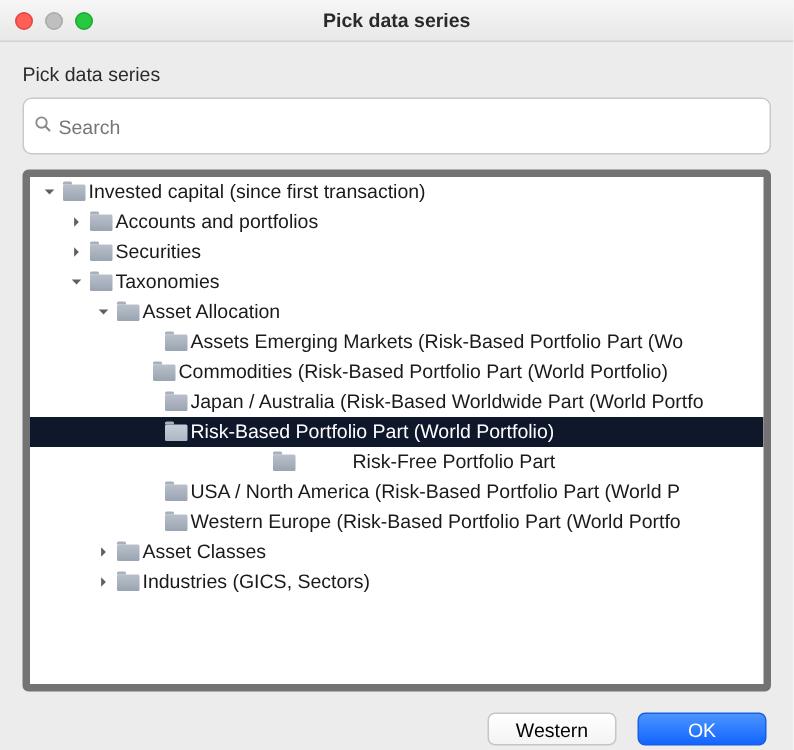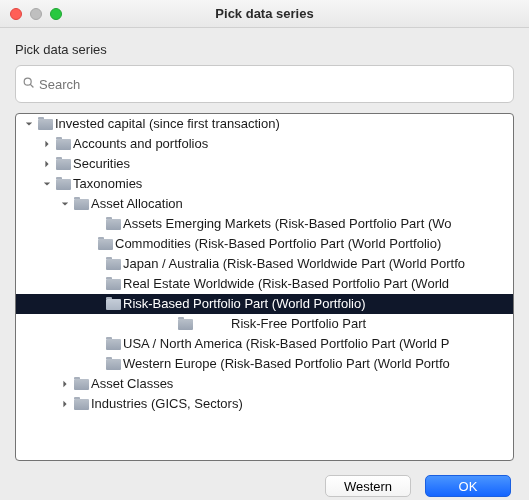--- a/index.html
+++ b/index.html
@@ -39,21 +39,21 @@
     border: 1px solid #c9c9c9; border-radius: 6px;
     background: #fff; height: 38px; padding: 0 6px;
     margin-bottom: 10px;
   }
   .search svg { flex: 0 0 auto; }
   .search input {
     border: none; outline: none; flex: 1; font-size: 13px;
     padding-left: 4px; background: transparent;
   }
   .tree-wrap {
-    border: 1px solid #737373;
+    border: 5px solid #737373;
     border-radius: 4px;
     background: #fff;
     height: 348px;
     overflow: hidden;
   }
   .tree { white-space: nowrap; }
   .row {
     display: flex; align-items: center;
     height: 20px; line-height: 20px;
     font-size: 13px;
@@ -205,28 +205,20 @@
           <span class="text">Commodities (Risk-Based Portfolio Part (World Portfolio)</span>
         </div>
         <div class="row" style="padding-left: 60px;">
           <span class="arrow"></span>
           <span class="arrow"></span>
           <span class="folder">
             <span class="folder-icon"></span>
           </span>
           <span class="text">Japan / Australia (Risk-Based Worldwide Part (World Portfo</span>
         </div>
-        <div class="row" style="padding-left: 60px;">
-          <span class="arrow"></span>
-          <span class="arrow"></span>
-          <span class="folder">
-            <span class="folder-icon"></span>
-          </span>
-          <span class="text">Real Estate Worldwide (Risk-Based Portfolio Part (World</span>
-        </div>
         <div class="row sel" style="padding-left: 60px;">
           <span class="arrow"></span>
           <span class="arrow"></span>
           <span class="folder">
             <span class="folder-icon"></span>
           </span>
           <span class="text">Risk-Based Portfolio Part (World Portfolio)</span>
         </div>
         <div class="row" style="padding-left: 60px; gap: 36px;">
           <span class="arrow"></span>

